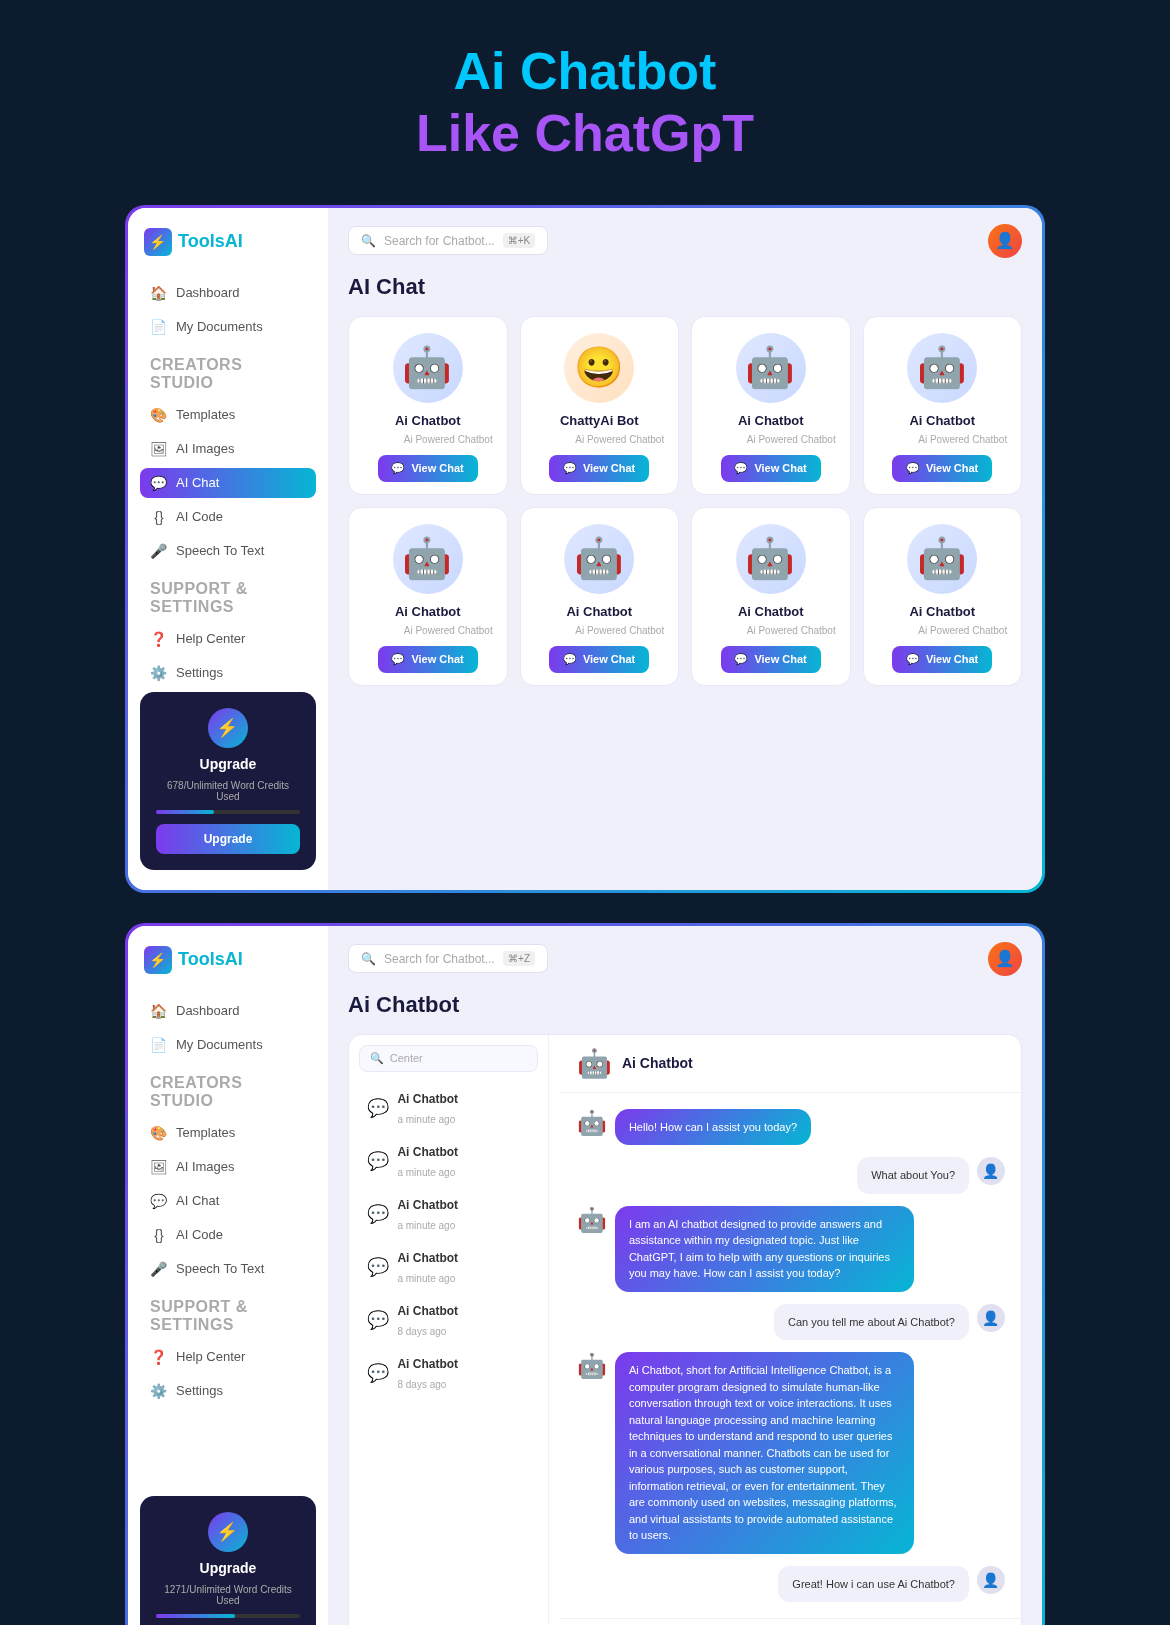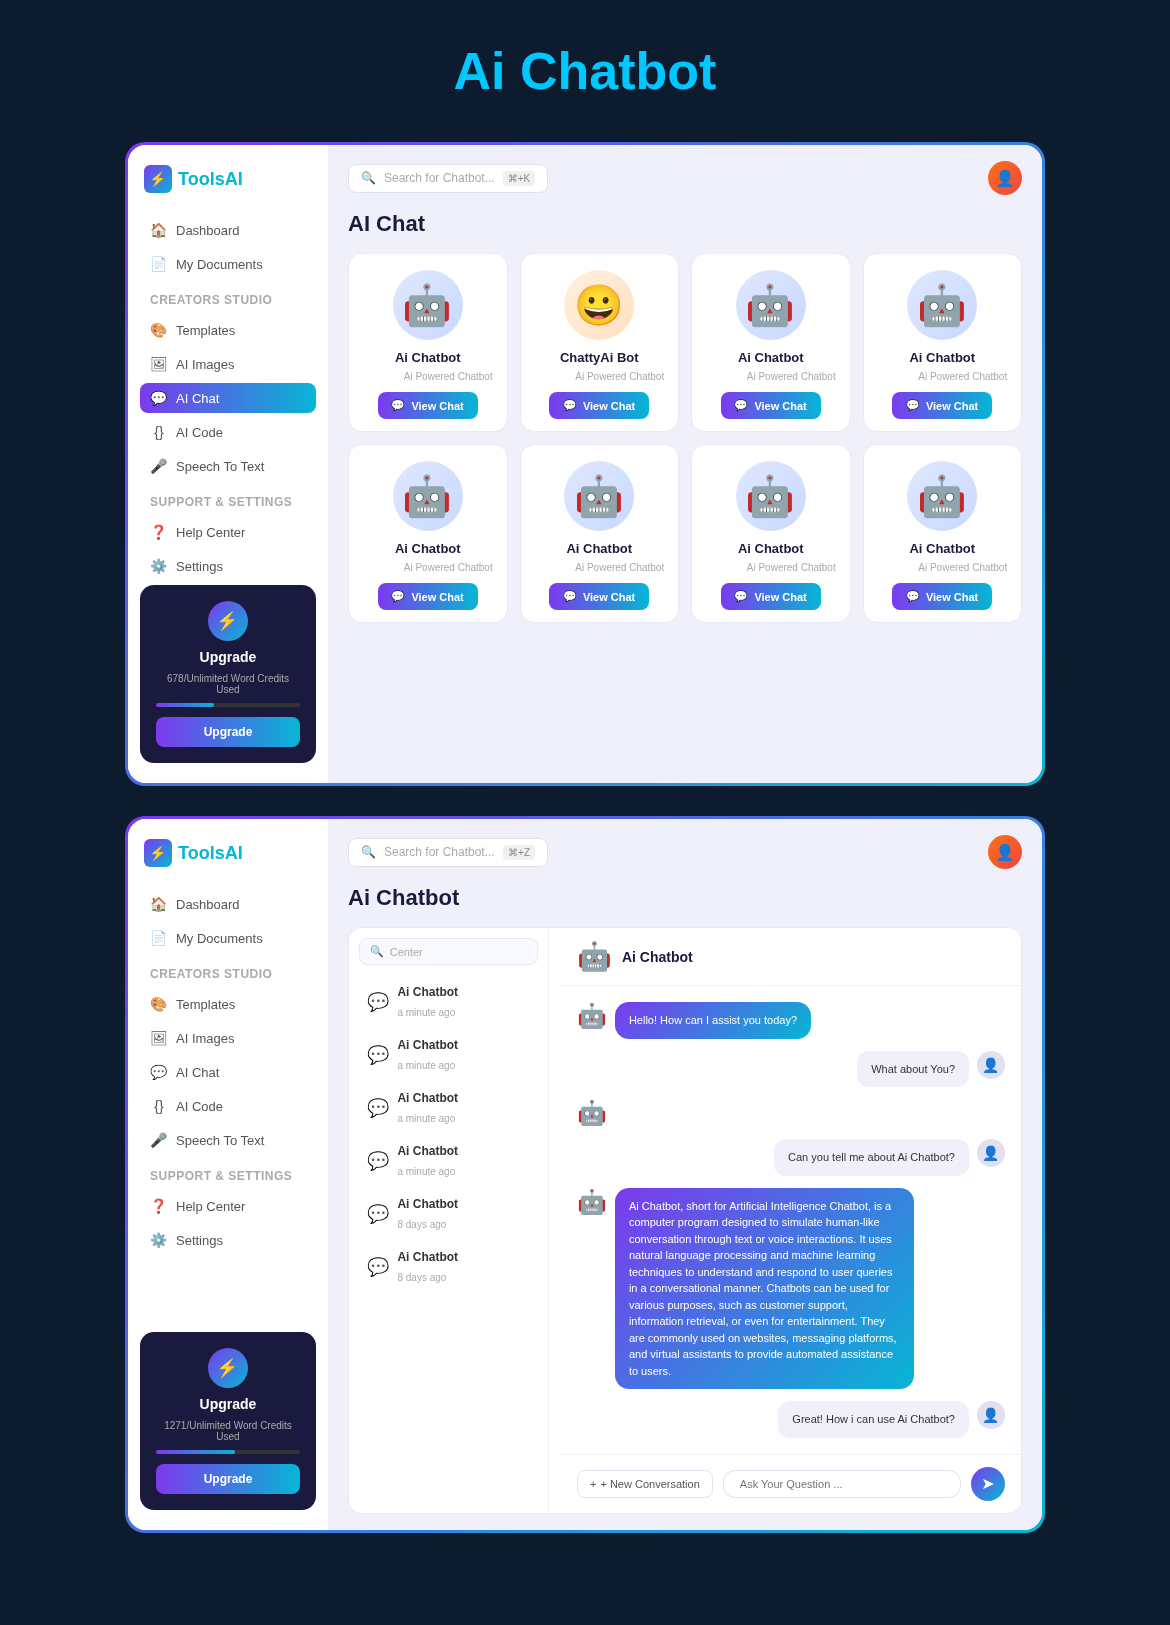--- a/index.html
+++ b/index.html
@@ -99,21 +99,21 @@
       cursor: pointer;
       transition: background 0.2s;
     }
     .nav-item.active {
       background: linear-gradient(90deg, #7c3aed, #06b6d4);
       color: #fff;
     }
     .nav-item .nav-icon { font-size: 14px; width: 18px; text-align: center; }
 
     .nav-section-label {
-      font-size: 12px;
+      font-size: 16px;
       color: #aaa;
       text-transform: uppercase;
       letter-spacing: 0.5px;
       padding: 10px 10px 4px;
       font-weight: 600;
     }
 
     
     .upgrade-box {
       margin-top: auto;
@@ -430,20 +430,23 @@
     }
   </style>
 </head>
 <body>
 
 <div class="page-title">
   <h1>
     <div class="line1">
       <span style="color:#00c8ff">Ai </span><span>Chatbot</span>
     </div>
+    <div class="line2">
+      <span>Like </span><span style="color:#a855f7">ChatGpT</span>
+    </div>
   </h1>
 </div>
 
 <div class="app-window gradient1">
   <div class="app-inner">
 
     <div class="sidebar">
       <div class="logo">
         <div class="logo-icon">⚡</div>
         <div class="logo-text">
@@ -745,20 +748,21 @@
               <div class="msg-bubble bot">Hello! How can I assist you today?</div>
             </div>
 
             <div class="msg-row user">
               <div class="msg-user-avatar">👤</div>
               <div class="msg-bubble user-msg">What about You?</div>
             </div>
 
             <div class="msg-row">
               <span class="msg-avatar">🤖</span>
+              <div class="msg-bubble bot">I am an AI chatbot designed to provide answers and assistance within my designated topic. Just like ChatGPT, I aim to help with any questions or inquiries you may have. How can I assist you today?</div>
             </div>
 
             <div class="msg-row user">
               <div class="msg-user-avatar">👤</div>
               <div class="msg-bubble user-msg">Can you tell me about Ai Chatbot?</div>
             </div>
 
             <div class="msg-row">
               <span class="msg-avatar">🤖</span>
               <div class="msg-bubble bot">Ai Chatbot, short for Artificial Intelligence Chatbot, is a computer program designed to simulate human-like conversation through text or voice interactions. It uses natural language processing and machine learning techniques to understand and respond to user queries in a conversational manner. Chatbots can be used for various purposes, such as customer support, information retrieval, or even for entertainment. They are commonly used on websites, messaging platforms, and virtual assistants to provide automated assistance to users.</div>

